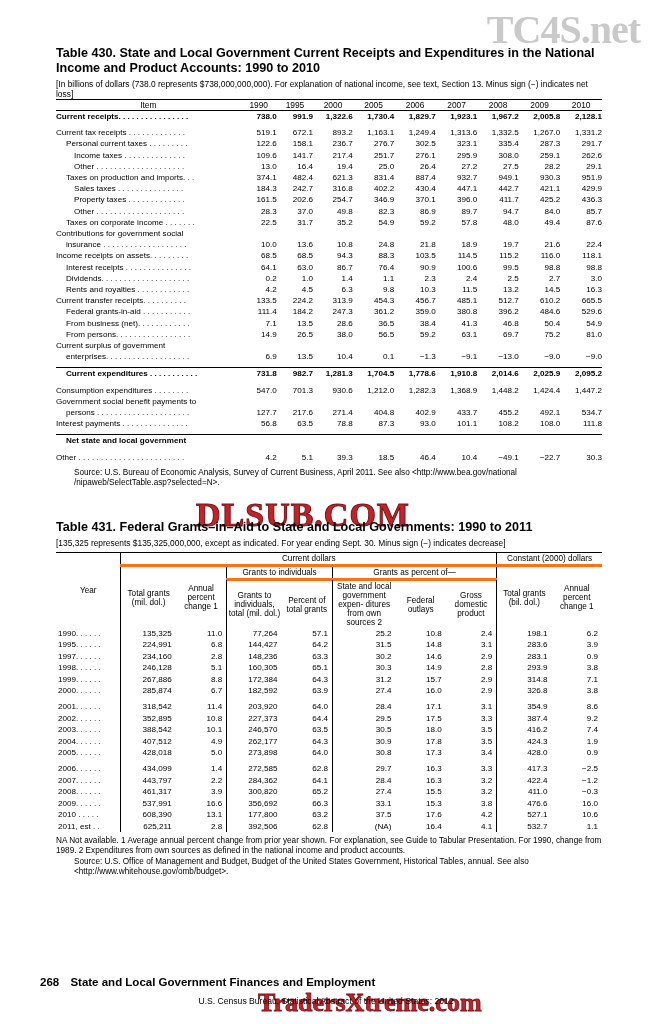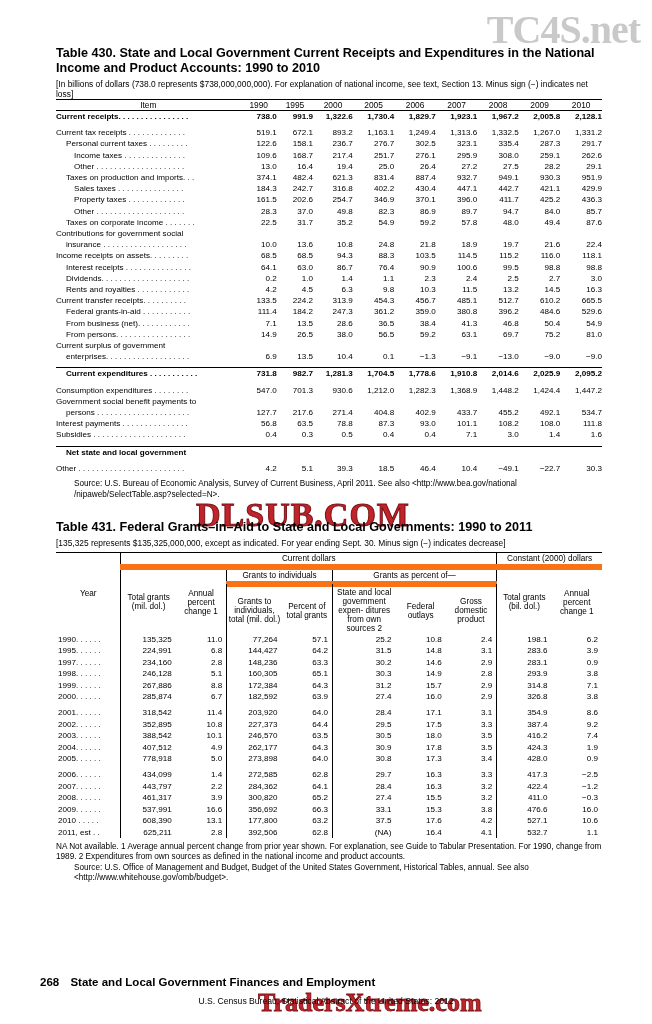--- a/index.html
+++ b/index.html
@@ -63,21 +63,21 @@
     font-size:8.2px;line-height:10.5px;margin-top:5px;padding-left:18px;
   }
   .sec2{position:absolute;left:56px;top:520px;width:546px;}
   table.t431{
     border-collapse:collapse;width:546px;
     font-family:"Liberation Sans", sans-serif;font-size:8.1px;
   }
   table.t431 th{font-weight:normal;font-size:8.2px;vertical-align:middle;text-align:center;}
   table.t431 td{padding:0;}
   .bt{border-top:1.2px solid #000;}
-  .bb{border-bottom:6px solid #f97316;}
+  .bb{border-bottom:3px solid #f97316;}
   .bl{border-left:1px solid #000;}
   table.t431 td.num{text-align:right;padding-right:4px;height:11.4px;line-height:11.4px;}
   table.t431 td.yr{text-align:left;padding-left:2px;height:11.4px;line-height:11.4px;white-space:nowrap;}
   .foot{
     font-family:"Liberation Sans", sans-serif;
     font-size:8.2px;line-height:10.4px;margin-top:4px;
   }
   .footsrc{font-family:"Liberation Sans", sans-serif;font-size:8.2px;line-height:10.4px;padding-left:18px;}
   .pagefoot{
     position:absolute;left:40px;bottom:36px;
@@ -163,21 +163,21 @@
             <td class="num">276.7</td>
             <td class="num">302.5</td>
             <td class="num">323.1</td>
             <td class="num">335.4</td>
             <td class="num">287.3</td>
             <td class="num">291.7</td>
           </tr>
           <tr>
             <td class="lbl indent2">Income taxes . . . . . . . . . . . . . .</td>
             <td class="num">109.6</td>
-            <td class="num">168.7</td>
+            <td class="num">141.7</td>
             <td class="num">217.4</td>
             <td class="num">251.7</td>
             <td class="num">276.1</td>
             <td class="num">295.9</td>
             <td class="num">308.0</td>
             <td class="num">259.1</td>
             <td class="num">262.6</td>
           </tr>
           <tr>
             <td class="lbl indent2">Other . . . . . . . . . . . . . . . . . . . .</td>
@@ -471,32 +471,20 @@
             <td class="lbl">Interest payments . . . . . . . . . . . . . . .</td>
             <td class="num">56.8</td>
             <td class="num">63.5</td>
             <td class="num">78.8</td>
             <td class="num">87.3</td>
             <td class="num">93.0</td>
             <td class="num">101.1</td>
             <td class="num">108.2</td>
             <td class="num">108.0</td>
             <td class="num">111.8</td>
-          </tr>
-          <tr>
-            <td class="lbl">Subsidies . . . . . . . . . . . . . . . . . . . . .</td>
-            <td class="num">0.4</td>
-            <td class="num">0.3</td>
-            <td class="num">0.5</td>
-            <td class="num">0.4</td>
-            <td class="num">0.4</td>
-            <td class="num">7.1</td>
-            <td class="num">3.0</td>
-            <td class="num">1.4</td>
-            <td class="num">1.6</td>
           </tr>
           <tr>
             <td class="lbl" style="height: 5px; line-height: 5px;"></td>
             <td class="num" style="height: 5px; line-height: 5px;"></td>
             <td class="num" style="height: 5px; line-height: 5px;"></td>
             <td class="num" style="height: 5px; line-height: 5px;"></td>
             <td class="num" style="height: 5px; line-height: 5px;"></td>
             <td class="num" style="height: 5px; line-height: 5px;"></td>
             <td class="num" style="height: 5px; line-height: 5px;"></td>
             <td class="num" style="height: 5px; line-height: 5px;"></td>
@@ -705,21 +693,21 @@
             <td class="num bl">262,177</td>
             <td class="num">64.3</td>
             <td class="num bl">30.9</td>
             <td class="num">17.8</td>
             <td class="num">3.5</td>
             <td class="num bl">424.3</td>
             <td class="num">1.9</td>
           </tr>
           <tr>
             <td class="yr">2005. . . . . .</td>
-            <td class="num bl">778,918</td>
+            <td class="num bl">428,018</td>
             <td class="num">5.0</td>
             <td class="num bl">273,898</td>
             <td class="num">64.0</td>
             <td class="num bl">30.8</td>
             <td class="num">17.3</td>
             <td class="num">3.4</td>
             <td class="num bl">428.0</td>
             <td class="num">0.9</td>
           </tr>
           <tr>

